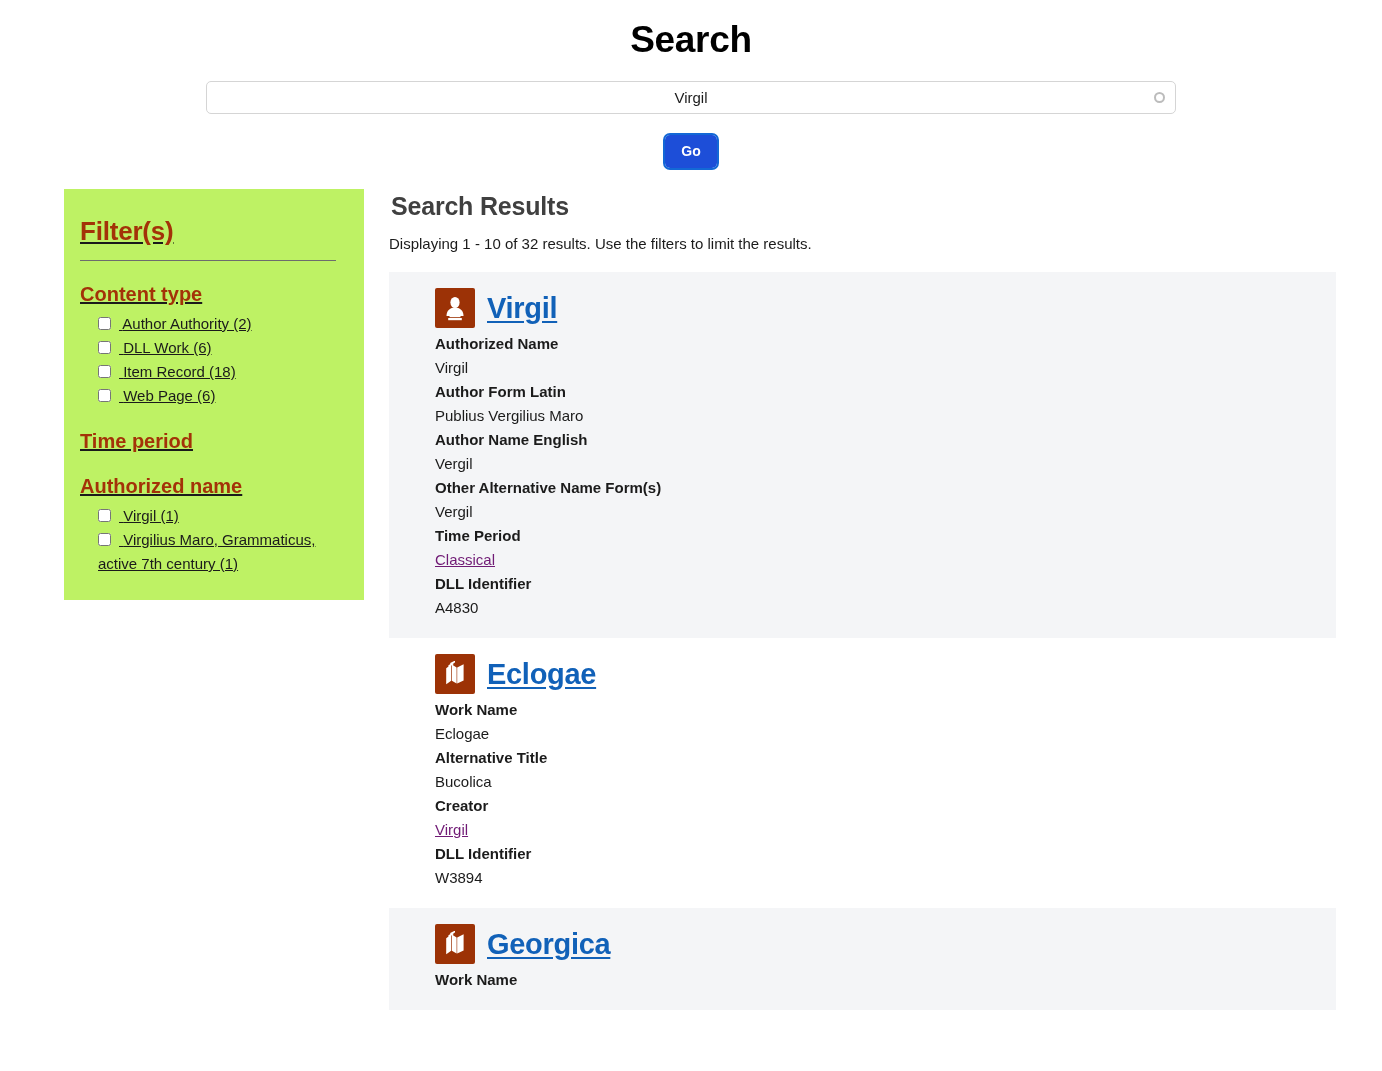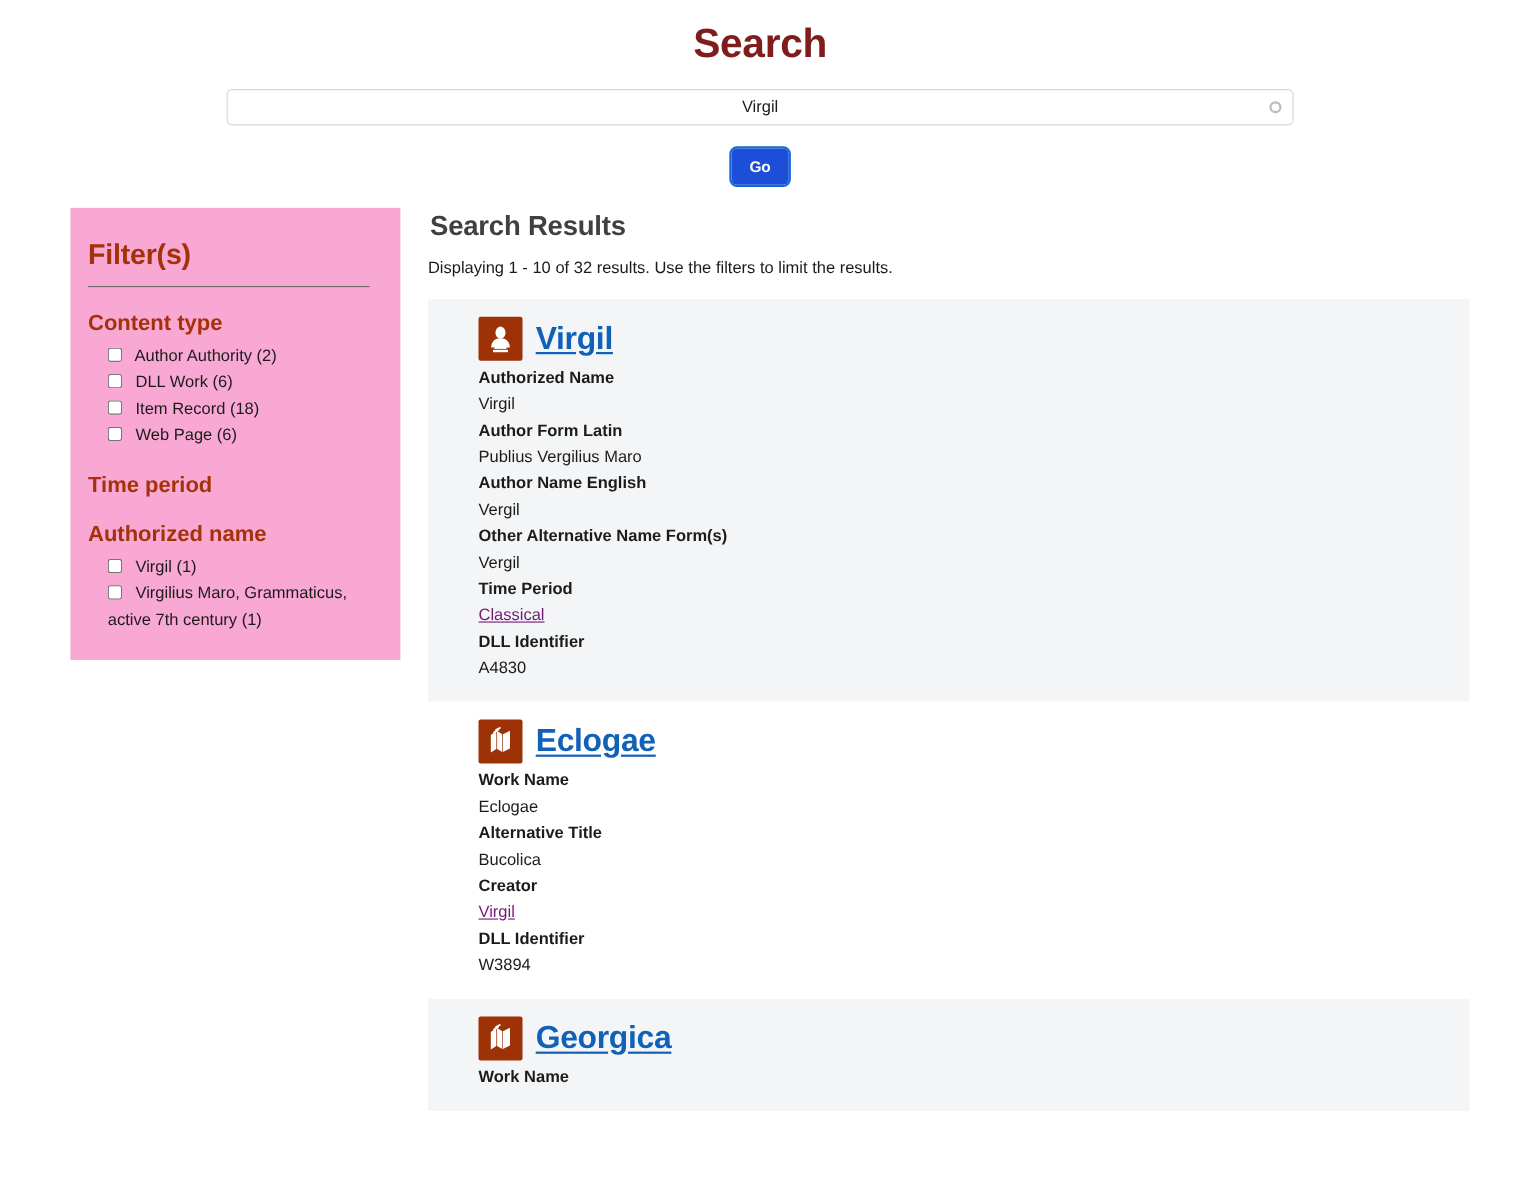--- a/index.html
+++ b/index.html
@@ -13,21 +13,21 @@
   }
   body {
     width: 1382px;
     min-height: 1071px;
     overflow: hidden;
   }
 
   
   .page-title {
     text-align: center;
-    color: #7f1d1d;
+    color: #000000;
     font-size: 37px;
     font-weight: bold;
     letter-spacing: -0.3px;
     margin: 18px 0 0 0;
     padding: 0;
     line-height: 44px;
   }
 
   .search-area {
     margin-top: 19px;
@@ -89,23 +89,24 @@
   .content {
     display: flex;
     align-items: flex-start;
     margin-top: 21px;
   }
 
   
   .facets {
     width: 300px;
     margin-left: 64px;
-    background: #f9a8d4;
+    background: #bef264;
     padding: 27px 22px 24px 16px;
     flex: 0 0 300px;
+    text-decoration: underline;
   }
   .facets-title {
     color: #a33208;
     font-size: 26px;
     font-weight: bold;
     margin: 0;
     padding: 0 0 14px 0;
     line-height: 30px;
     letter-spacing: -0.2px;
   }

